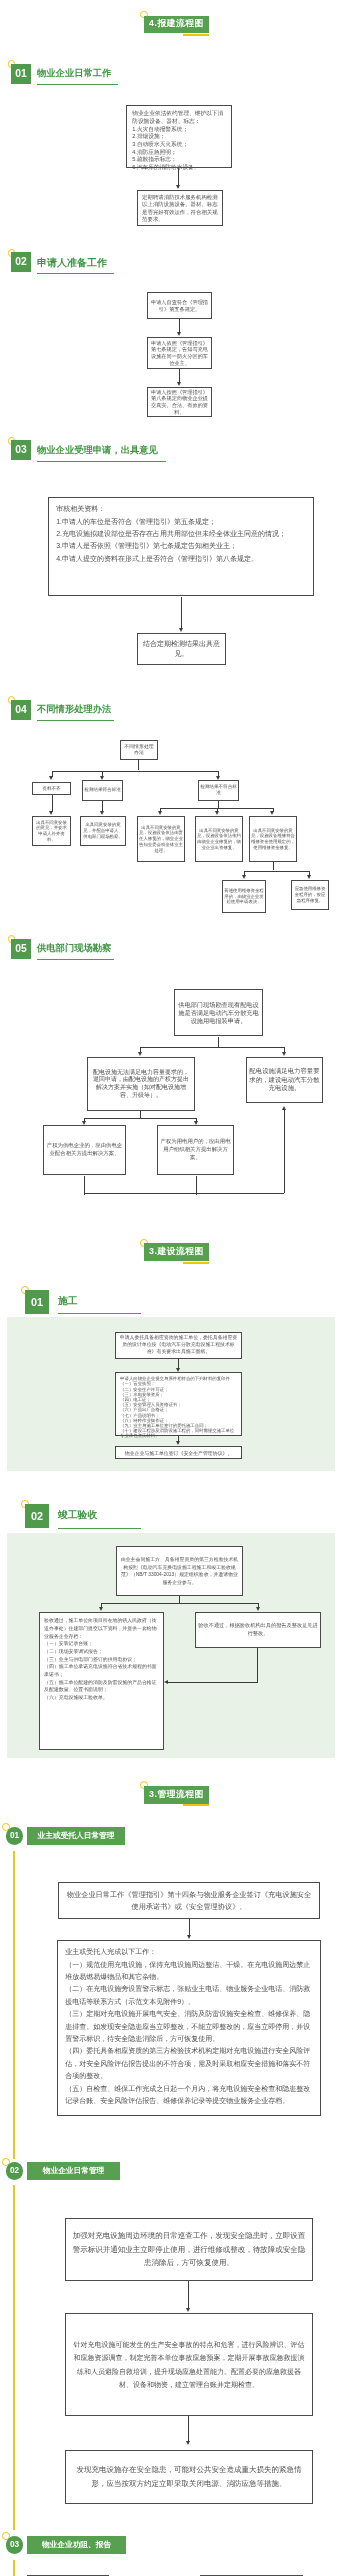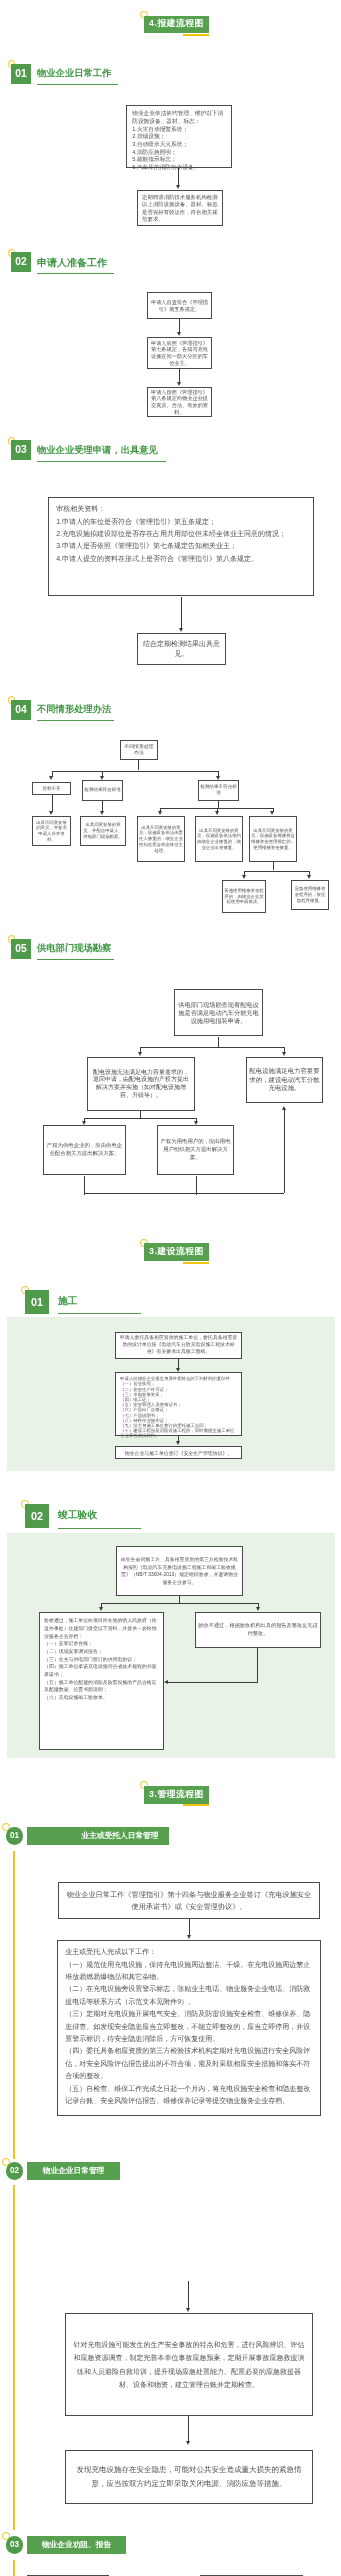--- a/index.html
+++ b/index.html
@@ -238,21 +238,21 @@
   <div class="ring" style="left:140px;top:1781px;"></div>
   <div class="banner" style="left:144px;top:1786px;width:65px;height:17.5px;">
       <span>3.管理流程图</span>
     </div>
   <div class="ubar" style="left:183px;top:1804px;width:26px;"></div>
 
   <div class="ring" style="left:2.1px;top:1823px;"></div>
   <div class="badge circle" style="left:5.7px;top:1827px;width:17.5px;height:17.5px;font-size:8.2px;">
       <span>01</span>
     </div>
-  <div class="label" style="left:27px;top:1827px;width:98px;height:17.5px;font-size:7.7px;padding-left:44px;">
+  <div class="label" style="left:27px;top:1827px;width:98px;height:17.5px;font-size:7.7px;">
       <span>业主或受托人日常管理</span>
     </div>
   <div class="yline" style="left:13px;top:1851px;height:308px;"></div>
 
   <div class="box" style="left:58px;top:1882px;width:262px;height:37px;font-size:7.2px;line-height:12px;padding:2.1px 5.2px;">物业企业日常工作《管理指引》第十四条与物业服务企业签订《充电设施安全使用承诺书》或《安全管理协议》。</div>
   <div class="vline" style="left:189px;top:1919px;height:16.5px;"></div>
   <div class="arrd" style="left:187px;top:1935px;"></div>
   <div class="box tl" style="left:57px;top:1940px;width:264px;height:176px;font-size:7px;line-height:12.4px;padding:5.2px 7.2px;">业主或受托人完成以下工作：
 （一）规范使用充电设施，保持充电设施周边整洁、干燥。在充电设施周边禁止堆放易燃易爆物品和其它杂物。
 （二）在充电设施旁设置警示标志，张贴业主电话、物业服务企业电话、消防救援电话等联系方式（示范文本见附件9）。
@@ -262,20 +262,21 @@
 
   <div class="ring" style="left:2.1px;top:2158px;"></div>
   <div class="badge circle" style="left:5.7px;top:2162px;width:17.5px;height:17.5px;font-size:8.2px;">
       <span>02</span>
     </div>
   <div class="label" style="left:27px;top:2162px;width:93px;height:17.5px;font-size:7.7px;">
       <span>物业企业日常管理</span>
     </div>
   <div class="yline" style="left:13px;top:2185px;height:345px;"></div>
 
+  <div class="box" style="left:65px;top:2218px;width:248px;height:63px;font-size:7.5px;line-height:13.4px;padding:3.1px 6.2px;">加强对充电设施周边环境的日常巡查工作，发现安全隐患时，立即设置警示标识并通知业主立即停止使用，进行维修或整改，待故障或安全隐患消除后，方可恢复使用。</div>
   <div class="vline" style="left:188px;top:2281px;height:27px;"></div>
   <div class="arrd" style="left:186px;top:2308px;"></div>
   <div class="box" style="left:65px;top:2313px;width:248px;height:103px;font-size:7px;line-height:13.4px;padding:3.1px 6.2px;">针对充电设施可能发生的生产安全事故的特点和危害，进行风险辨识、评估和应急资源调查，制定完善本单位事故应急预案，定期开展事故应急救援演练和人员避险自救培训，提升现场应急处置能力。配置必要的应急救援器材、设备和物资，建立管理台账并定期检查。</div>
   <div class="vline" style="left:188px;top:2416px;height:25px;"></div>
   <div class="arrd" style="left:186px;top:2441px;"></div>
   <div class="box" style="left:65px;top:2450px;width:248px;height:54px;font-size:7.5px;line-height:14px;padding:3.1px 6.2px;">发现充电设施存在安全隐患，可能对公共安全造成重大损失的紧急情形，应当按双方约定立即采取关闭电源、消防应急等措施。</div>
 
   <div class="ring" style="left:2.1px;top:2532px;"></div>
   <div class="badge circle" style="left:5.7px;top:2536px;width:17.5px;height:17.5px;font-size:8.2px;">
       <span>03</span>

